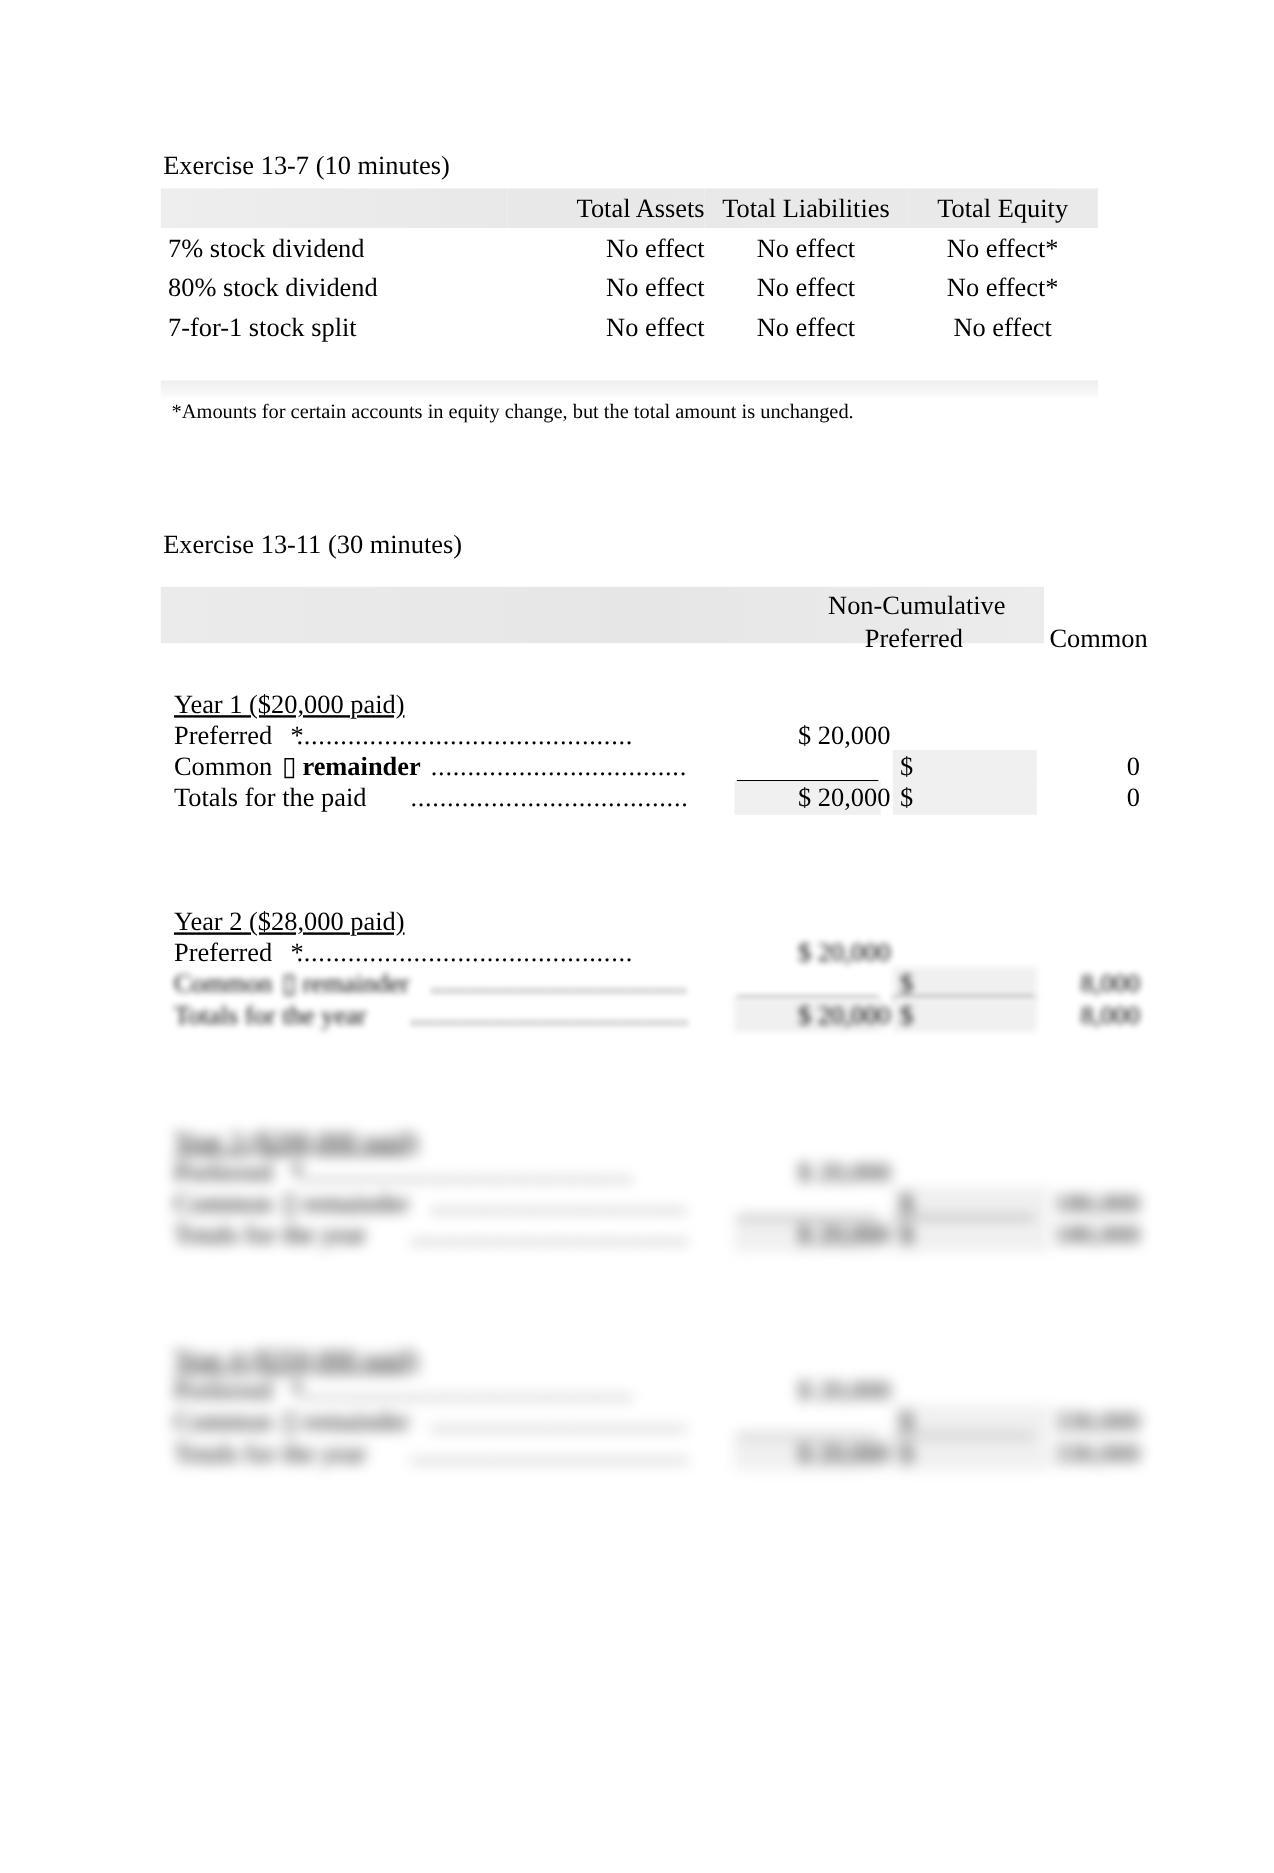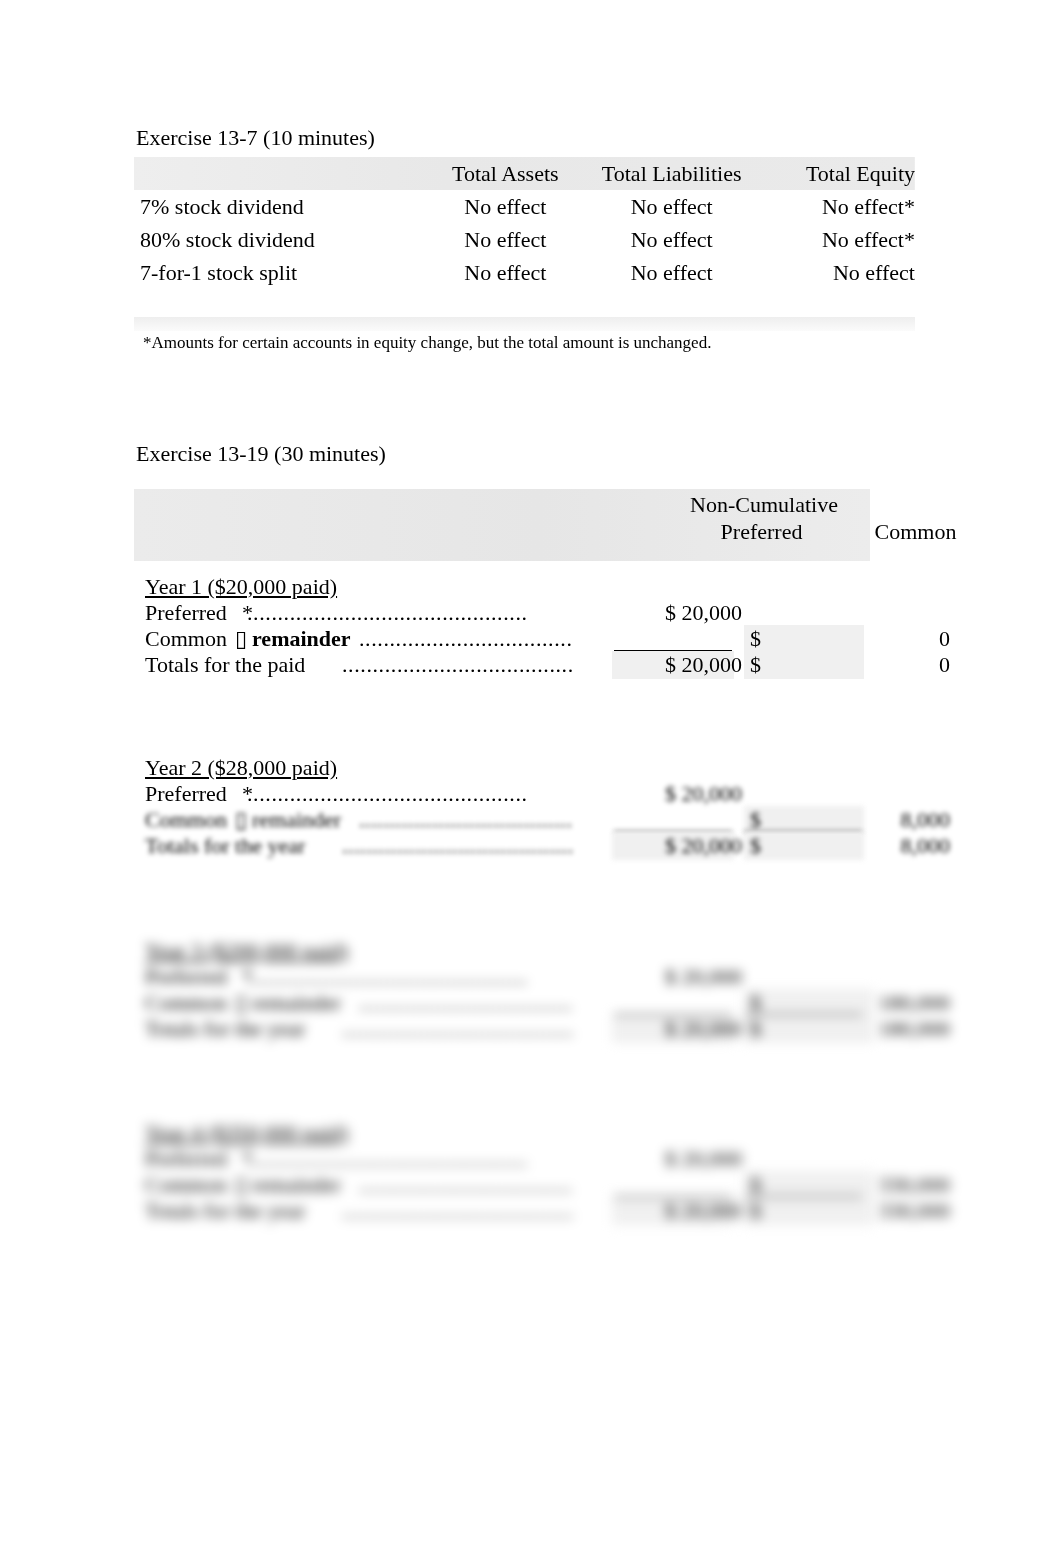--- a/index.html
+++ b/index.html
@@ -44,23 +44,23 @@
   .t1 td, .t1 th {
     padding: 0;
     font-weight: normal;
     height: 33px;
     vertical-align: middle;
   }
   .t1 thead tr {
     background: linear-gradient(to right, #eeeeee 0%, #e8e8e8 40%, #eaeaea 100%);
   }
   .t1 .c-label { width: 286px; text-align: left; padding-left: 6px; }
-  .t1 .c-a { width: 165px; text-align: center; }
+  .t1 .c-a { width: 165px; text-align: right; }
   .t1 .c-b { width: 170px; text-align: center; }
-  .t1 .c-c { width: 160px; text-align: right; }
+  .t1 .c-c { width: 160px; text-align: center; }
   .t1 tbody tr { background: #ffffff; }
   .t1-shade-bottom {
     position: absolute;
     left: 122px;
     top: 317px;
     width: 781px;
     height: 14px;
     background: linear-gradient(to bottom, #eeeeee, #fbfbfb);
   }
 
@@ -80,21 +80,21 @@
     font-size: 22px;
     line-height: 26px;
     white-space: nowrap;
   }
 
   .t2head {
     position: absolute;
     left: 122px;
     top: 489px;
     width: 736px;
-    height: 72px;
+    height: 47px;
     background: linear-gradient(to right, #ebebeb 0%, #e6e6e6 55%, #ececec 100%);
   }
   .t2head .hdr-noncum {
     position: absolute;
     left: 490px;
     top: 3px;
     width: 280px;
     text-align: center;
     font-size: 22px;
   }
@@ -229,21 +229,21 @@
         <td class="c-a">No effect</td>
         <td class="c-b">No effect</td>
         <td class="c-c">No effect</td>
       </tr>
     </tbody>
   </table>
   <div class="t1-shade-bottom"></div>
 
   <div class="footnote">*Amounts for certain accounts in equity change, but the total amount is unchanged.</div>
 
-  <div class="ex1311-title">Exercise 13-19 (30 minutes)</div>
+  <div class="ex1311-title">Exercise 13-11 (30 minutes)</div>
 
   <div class="t2head">
     <div class="hdr-noncum">Non-Cumulative</div>
     <div class="hdr-pref">Preferred</div>
     <div class="hdr-common">Common</div>
   </div>
 
   <div class="yblock" style="top:574px;">
     <div class="yb-title">Year 1 ($20,000 paid)</div>
 

